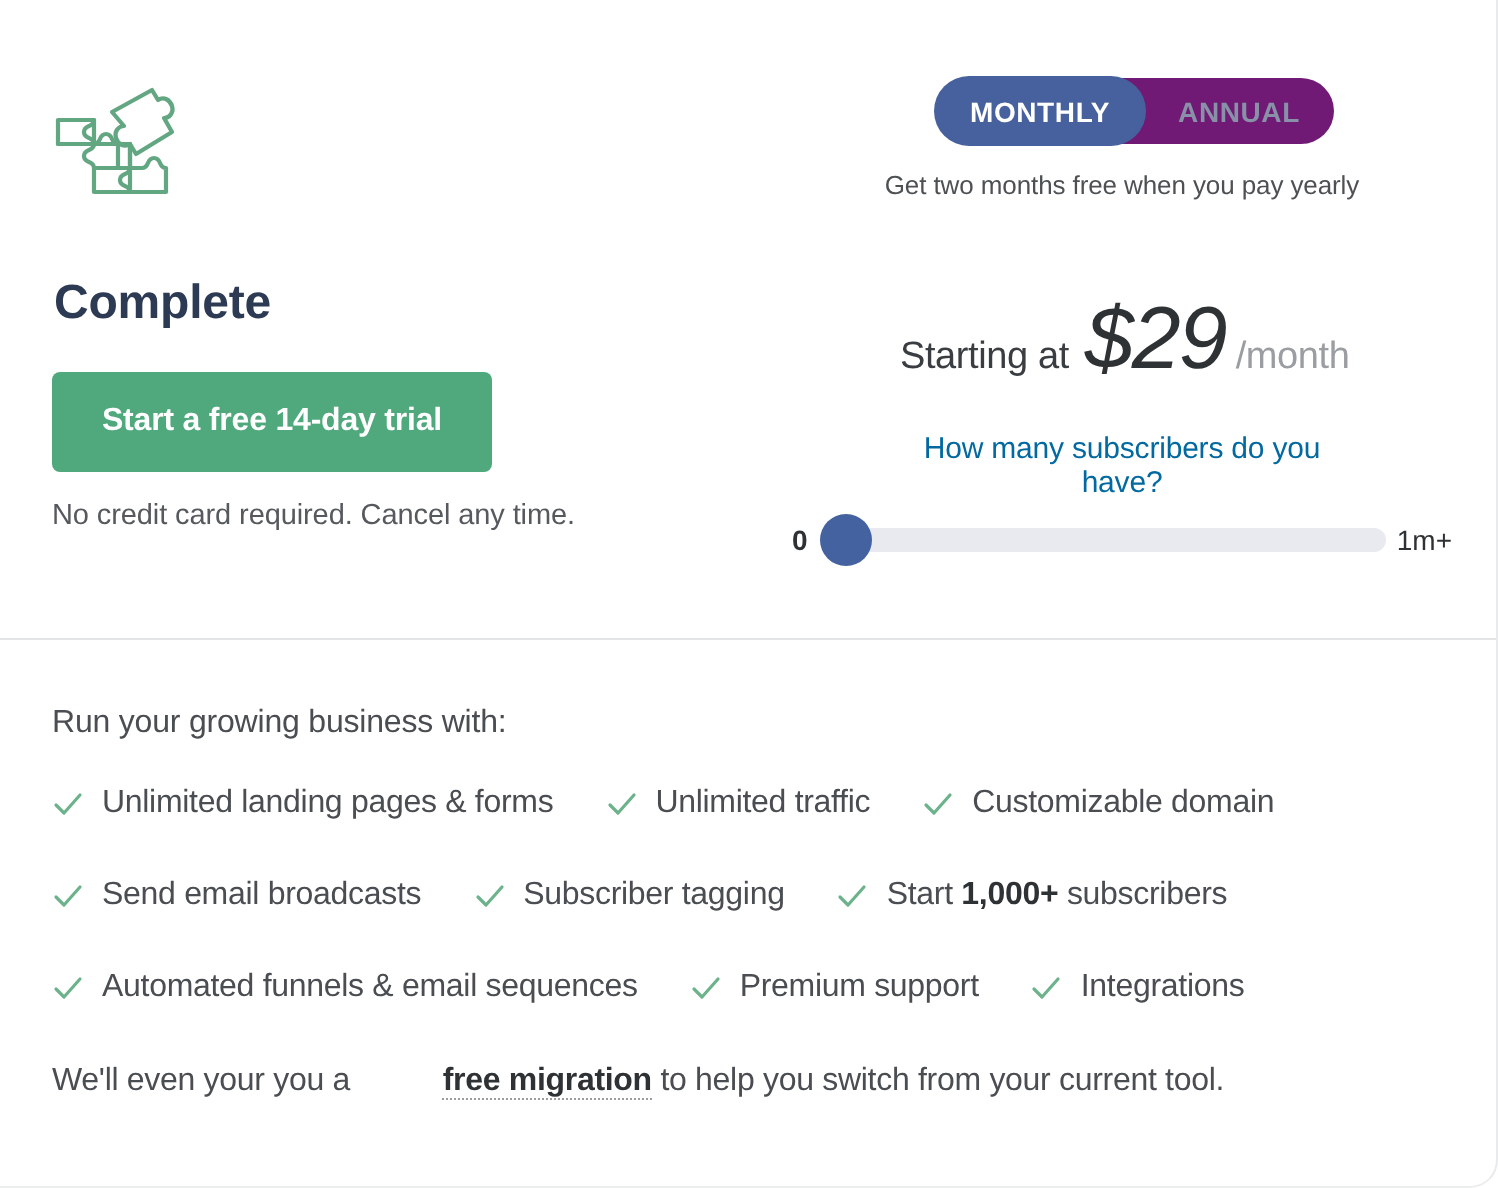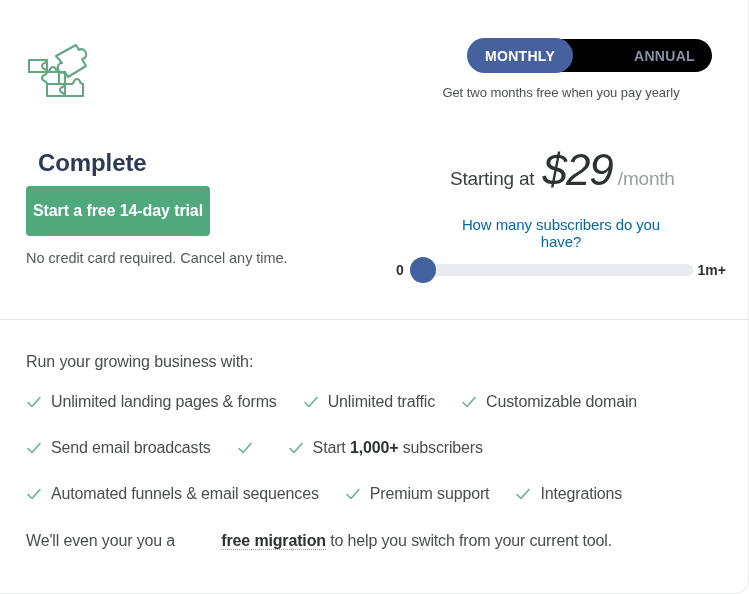--- a/index.html
+++ b/index.html
@@ -46,28 +46,28 @@
   .plan-icon svg { display: block; }
 
   .plan-name {
     position: absolute;
     left: 26px;
     top: 137px;
     font-size: 24px;
     font-weight: 600;
     color: #2d3a54;
     letter-spacing: -0.1px;
-    margin: 12px;
+    margin: 1px;
   }
 
   .cta-button {
     position: absolute;
     left: 26px;
     top: 186px;
-    width: 184px;
+    width: 220px;
     height: 50px;
     background: #4fa97c;
     color: #ffffff;
     border: none;
     border-radius: 4px;
     font-family: "Liberation Sans", sans-serif;
     font-size: 16px;
     font-weight: 700;
     letter-spacing: -0.1px;
     cursor: pointer;
@@ -83,25 +83,24 @@
     letter-spacing: -0.05px;
   }
 
   
   .billing-toggle {
     position: absolute;
     left: 468px;
     top: 39px;
     display: inline-flex;
     align-items: center;
-    background: #000000;
+    background: #701a75;
     border-radius: 17px;
     padding: 0;
     height: 33px;
-    gap: 45px;
   }
   .toggle-opt {
     display: inline-flex;
     align-items: center;
     justify-content: center;
     height: 33px;
     padding: 0 17px;
     font-size: 14px;
     font-weight: 700;
     letter-spacing: 0.3px;
@@ -177,21 +176,21 @@
     width: 330px;
   }
   .slider-min {
     font-size: 14px;
     font-weight: 700;
     color: #2f3235;
     margin-right: 6px;
   }
   .slider-max {
     font-size: 14px;
-    font-weight: 700;
+    font-weight: 400;
     color: #2f3235;
     margin-left: 5px;
     text-align: right;
   }
   .slider-track-wrap {
     position: relative;
     flex: 1;
     height: 26px;
     display: flex;
     align-items: center;
@@ -370,20 +369,21 @@
             </svg>
           </span>
         <span class="feature-label">Send email broadcasts</span>
       </span>
       <span class="feature">
         <span class="check-icon">
             <svg width="16" height="16" viewBox="0 0 16 16" fill="none" stroke="#6cb38c" stroke-width="1.6" stroke-linecap="round" stroke-linejoin="round">
               <path d="M2 8.5 L6 12.5 L14 3.5"></path>
             </svg>
           </span>
+        <span class="feature-label">Subscriber tagging</span>
       </span>
       <span class="feature">
         <span class="check-icon">
             <svg width="16" height="16" viewBox="0 0 16 16" fill="none" stroke="#6cb38c" stroke-width="1.6" stroke-linecap="round" stroke-linejoin="round">
               <path d="M2 8.5 L6 12.5 L14 3.5"></path>
             </svg>
           </span>
         <span class="feature-label"><span>Start </span><b>1,000+</b><span> subscribers</span></span>
       </span>
     </div>

